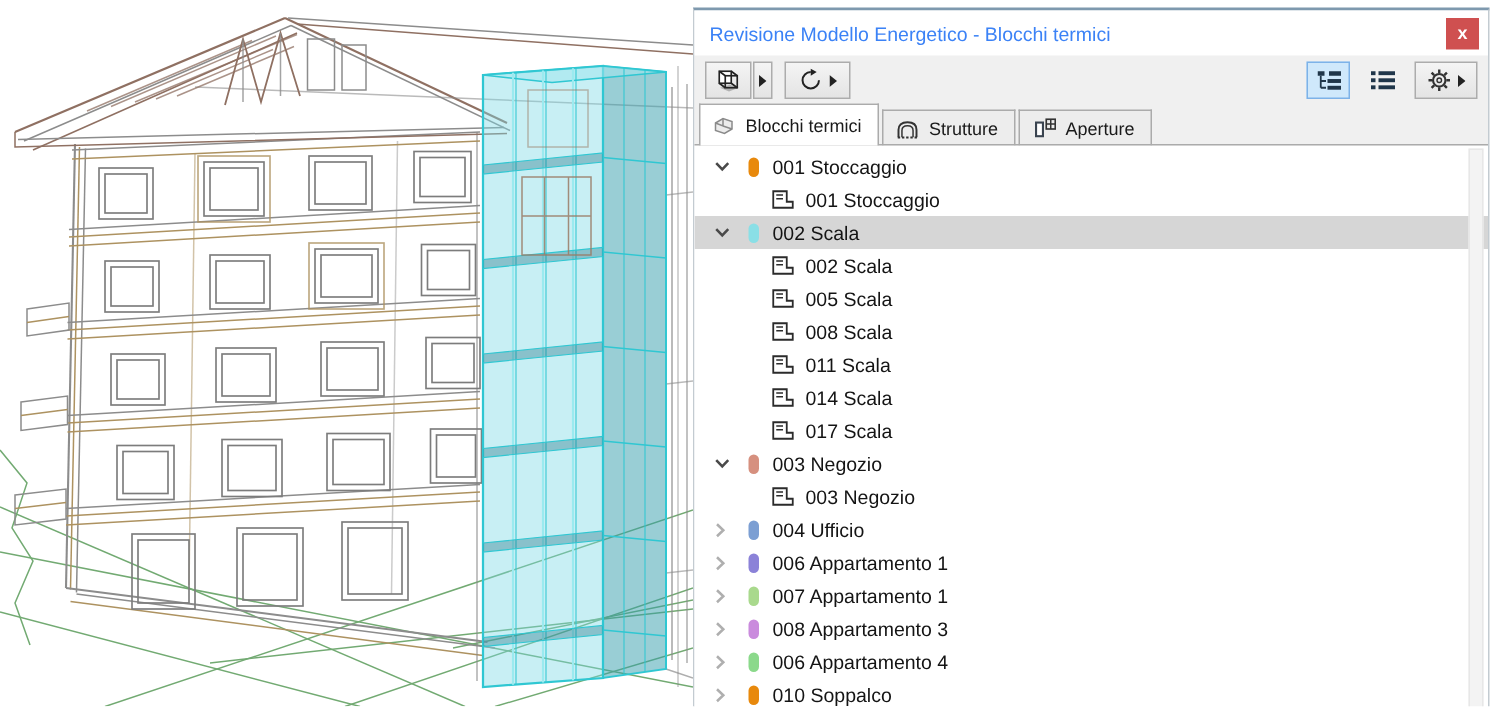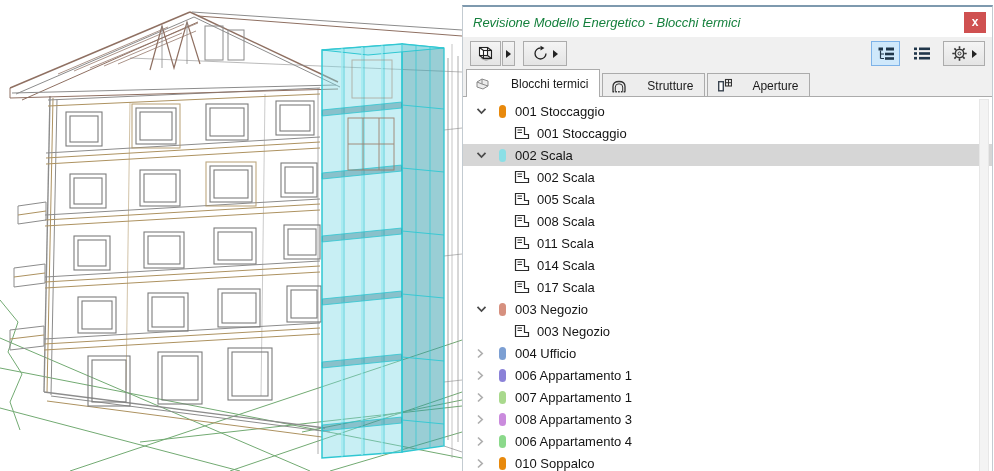--- a/index.html
+++ b/index.html
@@ -6,37 +6,37 @@
   .stage{position:relative;width:994px;height:471px;background:#fff;overflow:hidden;
          font-family:"Liberation Sans",sans-serif;color:#1a1a1a;}
   
   .viewport{position:absolute;left:0;top:0;width:462px;height:471px;background:#fff;}
   .viewport svg{display:block;}
   
   .palette{position:absolute;left:462px;top:5px;width:531px;height:470px;box-sizing:border-box;
            background:#fff;border:1px solid #C3CBD1;border-top:2px solid #7E99AE;
            display:flex;flex-direction:column;}
   .titlebar{height:30px;display:flex;align-items:center;padding:0 6px 0 10px;background:#fff;flex:0 0 auto;}
-  .title{flex:1;font-size:13px;color:#15803d;white-space:nowrap;overflow:hidden;font-style:italic;}
+  .title{flex:1;font-size:13px;color:#3b82f6;white-space:nowrap;overflow:hidden;}
   .close-btn{width:22px;height:21px;background:#CF5050;color:#fff;display:flex;align-items:center;
              justify-content:center;font-size:12px;font-weight:700;cursor:default;}
   .toolbar{height:33px;background:#F0F0F0;display:flex;align-items:center;padding:0 7px;flex:0 0 auto;}
   .btn{display:flex;align-items:center;justify-content:center;height:25px;box-sizing:border-box;
        border:1px solid #ACACAC;background:linear-gradient(#F4F4F4,#E4E4E4);}
   .btn.icon-btn{width:31px;}
   .btn.arrow-btn{width:13px;margin-left:1px;}
   .btn.combo-btn{width:44px;gap:4px;margin-left:8px;}
   .btn.flat{border-color:transparent;background:transparent;width:29px;}
   .btn.selected{background:#CFE8FB;border-color:#7DB2E8;}
   .tb-spacer{flex:1;}
   .right-group{display:flex;align-items:center;gap:7px;}
   .tabbar{height:27px;background:#F0F0F0;display:flex;align-items:flex-end;padding-left:3px;
           position:relative;flex:0 0 auto;}
   .tabbar::after{content:"";position:absolute;left:0;right:0;bottom:0;height:1px;background:#ABABAB;z-index:1;}
-  .tab{display:flex;align-items:center;gap:20px;padding:0 11px 0 8px;height:23px;margin-right:2px;
+  .tab{display:flex;align-items:center;gap:6px;padding:0 11px 0 8px;height:23px;margin-right:2px;
        border:1px solid #ABABAB;border-bottom:none;background:#EDEDED;font-size:12px;position:relative;z-index:0;}
   .tab.active{background:#fff;height:27px;z-index:2;}
   .tab .ticon{display:flex;align-items:center;}
   
   .tree{flex:1;background:#fff;padding-top:3px;position:relative;overflow:hidden;}
   .scroll-track{position:absolute;top:2px;right:3px;bottom:0;width:8px;background:#F3F3F3;
                 border:1px solid #E7E7E7;}
   .trow{height:22px;display:flex;align-items:center;font-size:13px;color:#141414;padding-left:13px;}
   .trow.selected{background:#D6D6D6;}
   .chev{width:17px;display:flex;align-items:center;}

